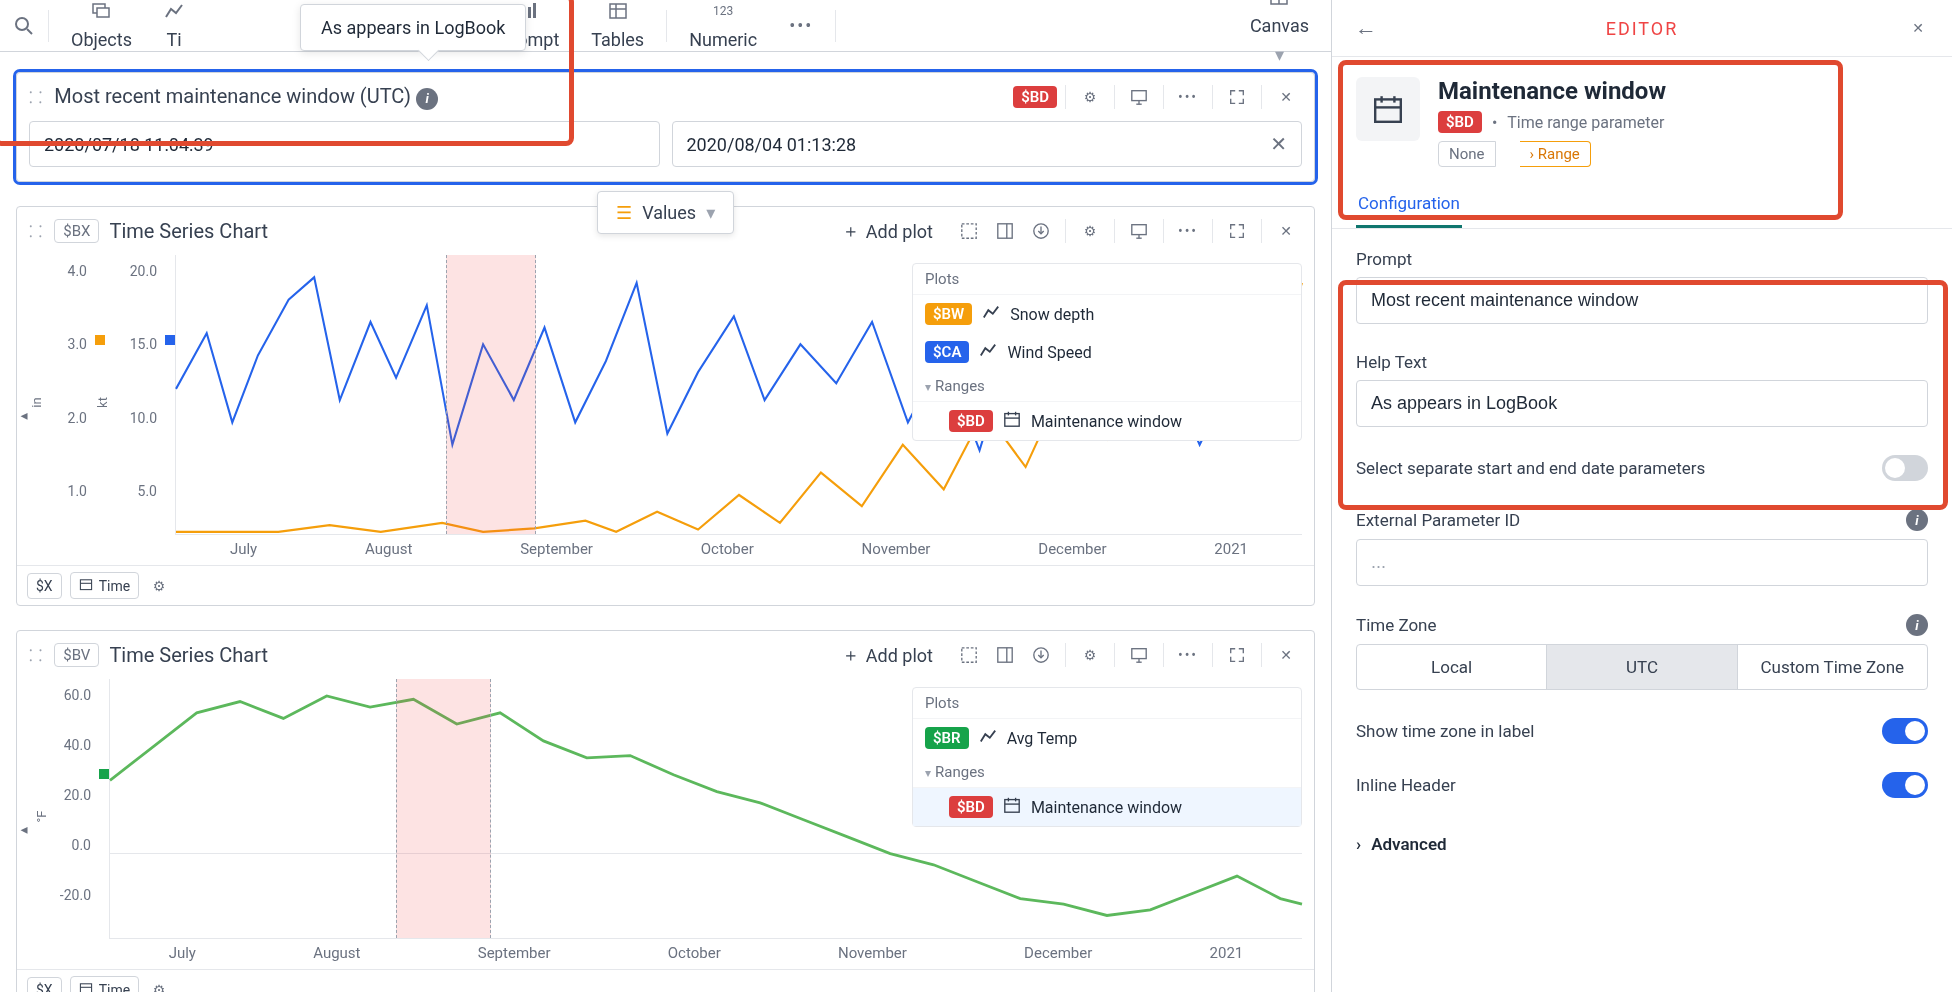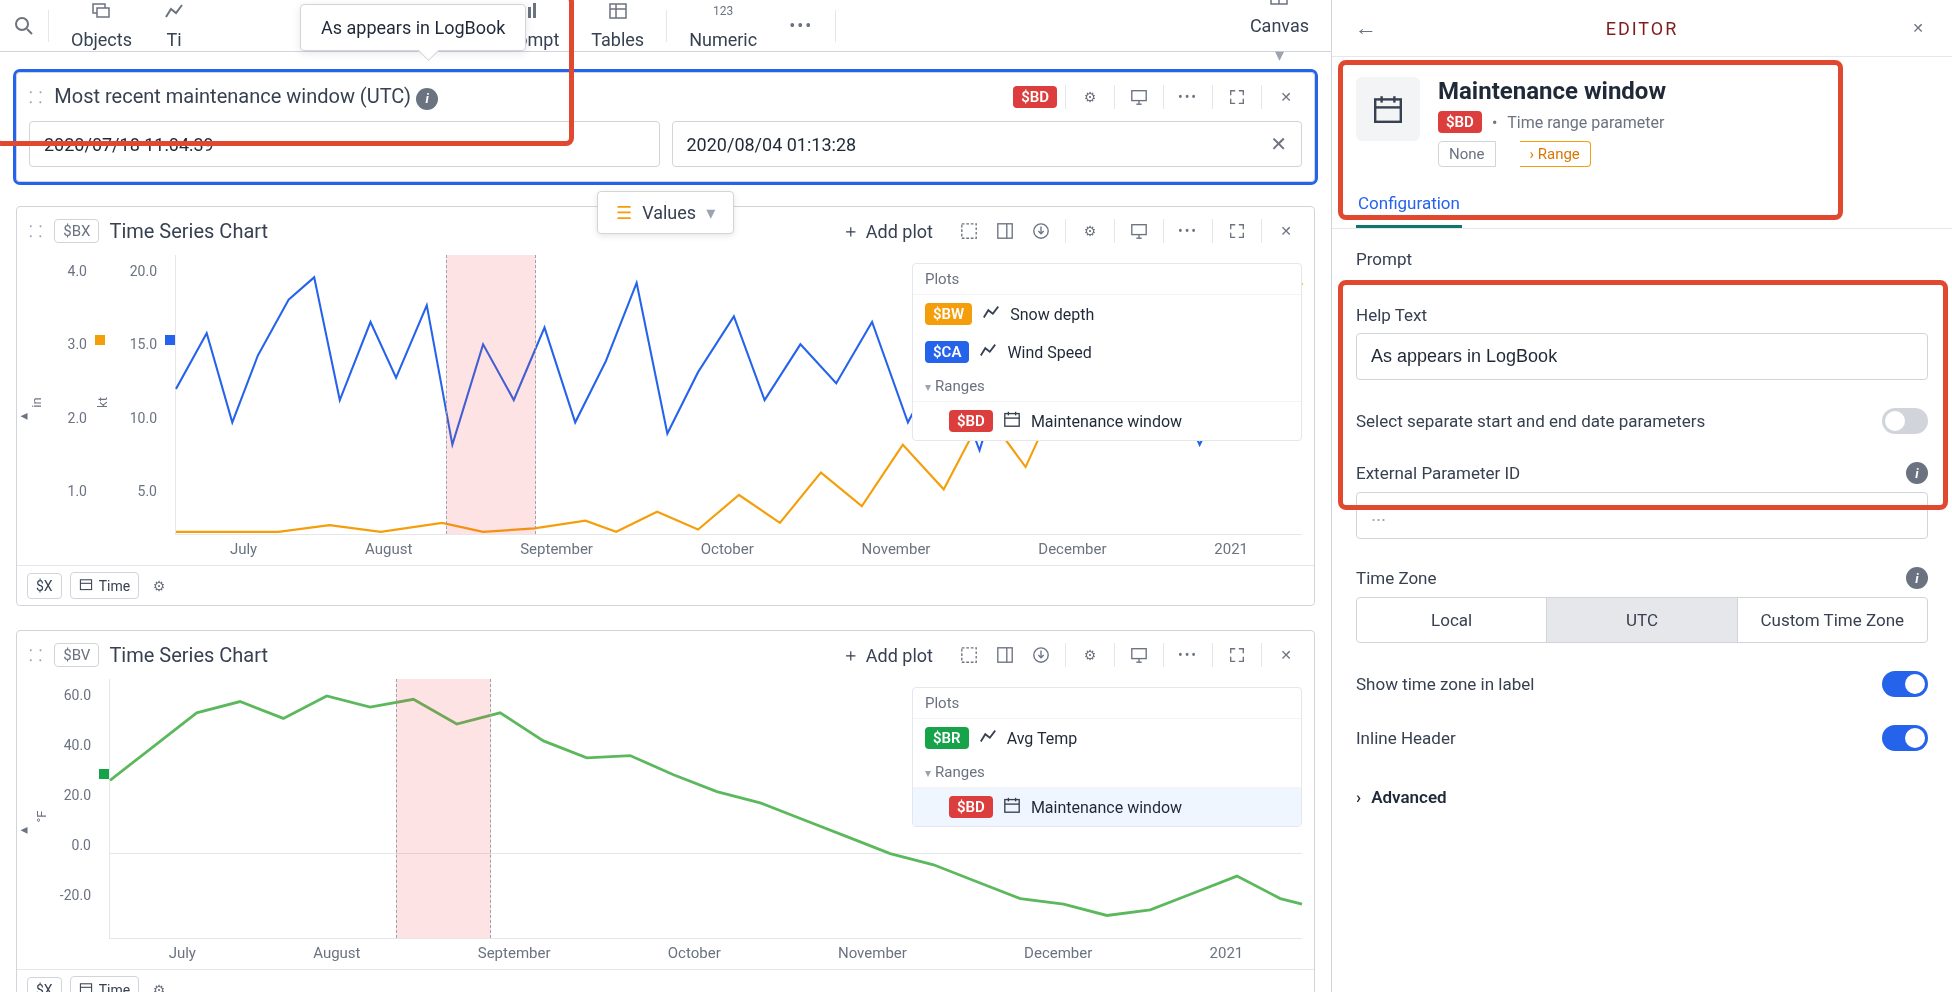--- a/index.html
+++ b/index.html
@@ -58,21 +58,21 @@
 .legend-row { display: flex; align-items: center; gap: 10px; padding: 8px 12px; }
 .legend-row.selected { background: #eff6ff; }
 .caret { color: #9ca3af; font-size: 12px; margin-right: 4px; }
 
 
 .values-dd { position: absolute; left: 580px; top: -16px; background: #fff; border: 1px solid #d1d5db; border-radius: 4px; padding: 10px 18px; display: flex; align-items: center; gap: 10px; font-size: 18px; color: #374151; z-index: 20; box-shadow: 0 2px 6px rgba(0,0,0,0.1); }
 .addplot { display: flex; align-items: center; gap: 6px; font-size: 18px; color: #374151; cursor: pointer; padding: 0 10px; }
 
 
 .ed-top { display: flex; align-items: center; padding: 12px 18px; border-bottom: 1px solid #e5e7eb; }
-.ed-title { flex: 1; text-align: center; font-size: 18px; letter-spacing: 2px; color: #7f1d1d; }
+.ed-title { flex: 1; text-align: center; font-size: 18px; letter-spacing: 2px; color: #ef4444; }
 .ed-header { display: flex; gap: 18px; padding: 20px 24px 16px; }
 .ed-iconbox { width: 64px; height: 64px; background: #f3f4f6; border-radius: 6px; display: flex; align-items: center; justify-content: center; font-size: 28px; color: #374151; }
 .ed-name { font-size: 24px; font-weight: 700; color: #1f2937; }
 .ed-meta { display: flex; align-items: center; gap: 10px; margin-top: 6px; font-size: 16px; color: #6b7280; }
 .ed-crumbs { display: flex; margin-top: 8px; gap: 24px; }
 .crumb { border: 1px solid #f59e0b; padding: 3px 10px; font-size: 15px; color: #6b7280; }
 .crumb.first { border-radius: 4px 0 0 4px; border-color: #d1d5db; }
 .crumb.last { border-radius: 0 4px 4px 0; color: #d97706; border-left: none; }
 .ed-tabs { padding: 0 24px; border-bottom: 1px solid #e5e7eb; }
 .ed-tab { display: inline-block; padding: 10px 2px 12px; color: #2563eb; border-bottom: 3px solid #0f766e; font-size: 17px; }
@@ -510,20 +510,21 @@
       </div>
     </div>
 
     <div class="ed-tabs">
       <span class="ed-tab">Configuration</span>
     </div>
 
     <div class="ed-body">
       <div>
         <div class="field-label">Prompt</div>
+        <input class="field-input" value="Most recent maintenance window" style="">
       </div>
       <div>
         <div class="field-label">Help Text</div>
         <input class="field-input" value="As appears in LogBook" style="">
       </div>
       <div class="toggle-row">
         <span>Select separate start and end date parameters</span>
         <span class="toggle off"></span>
       </div>
       <div>

